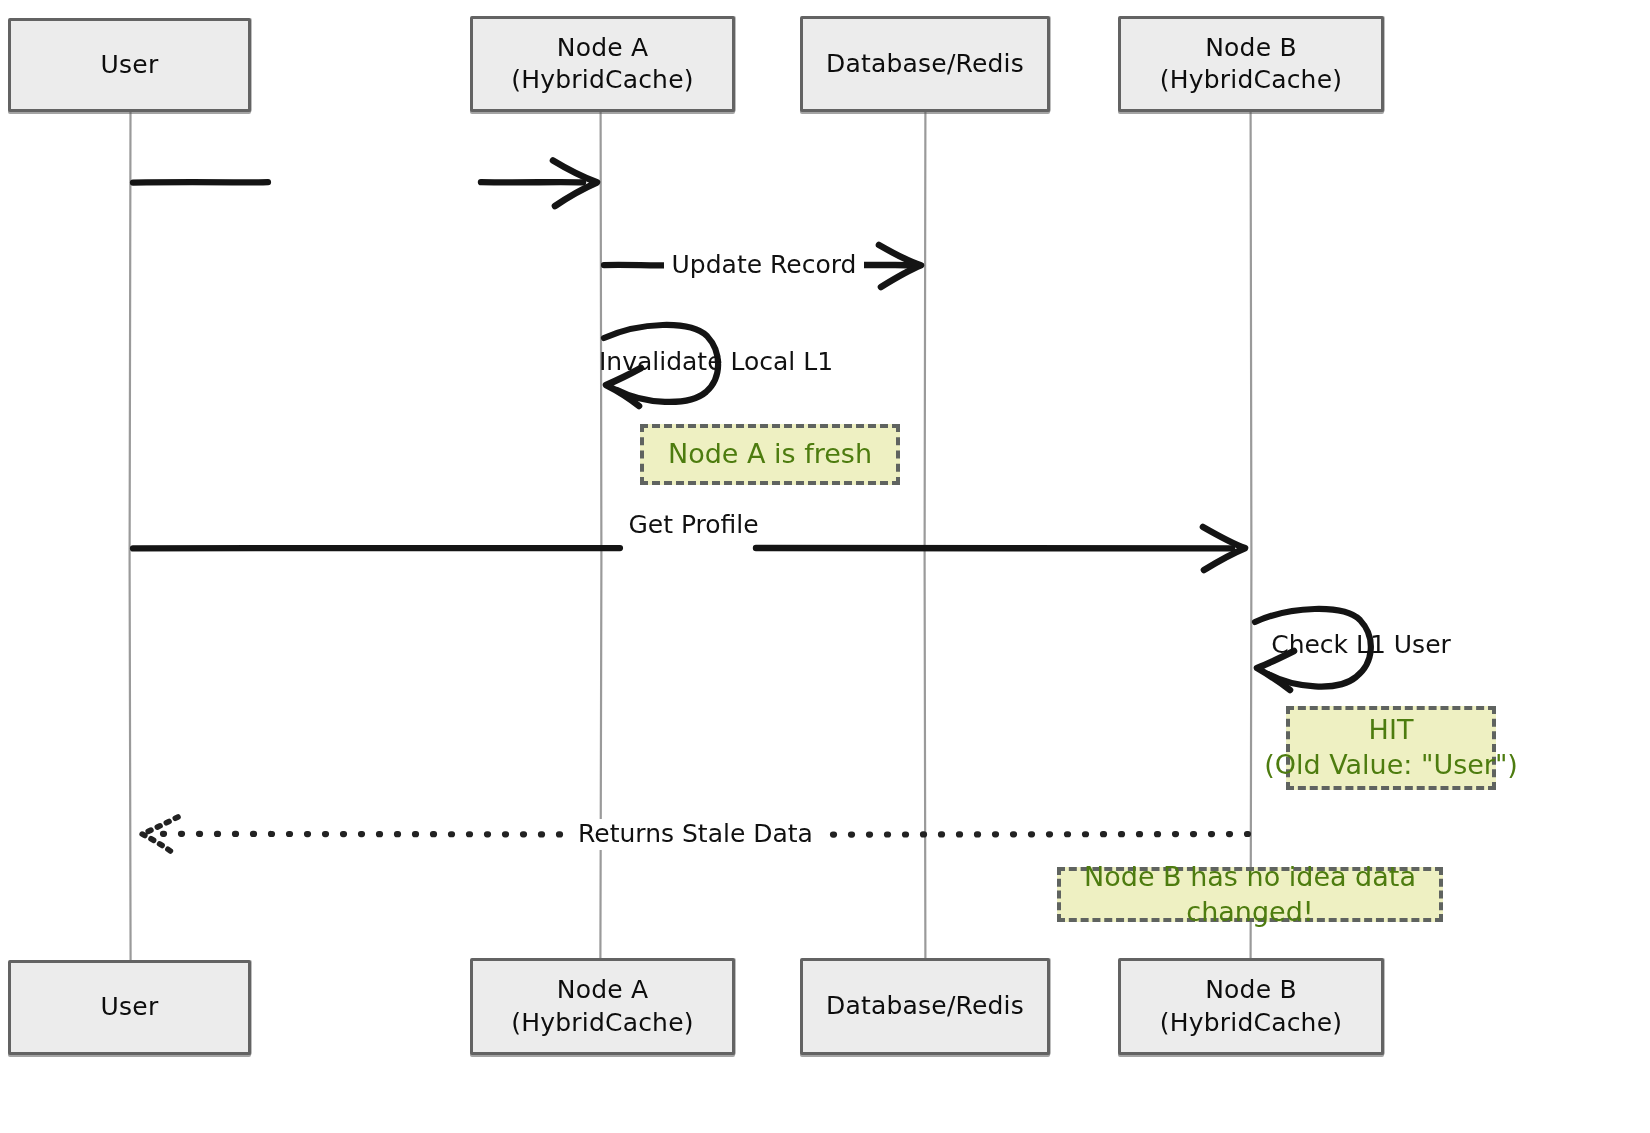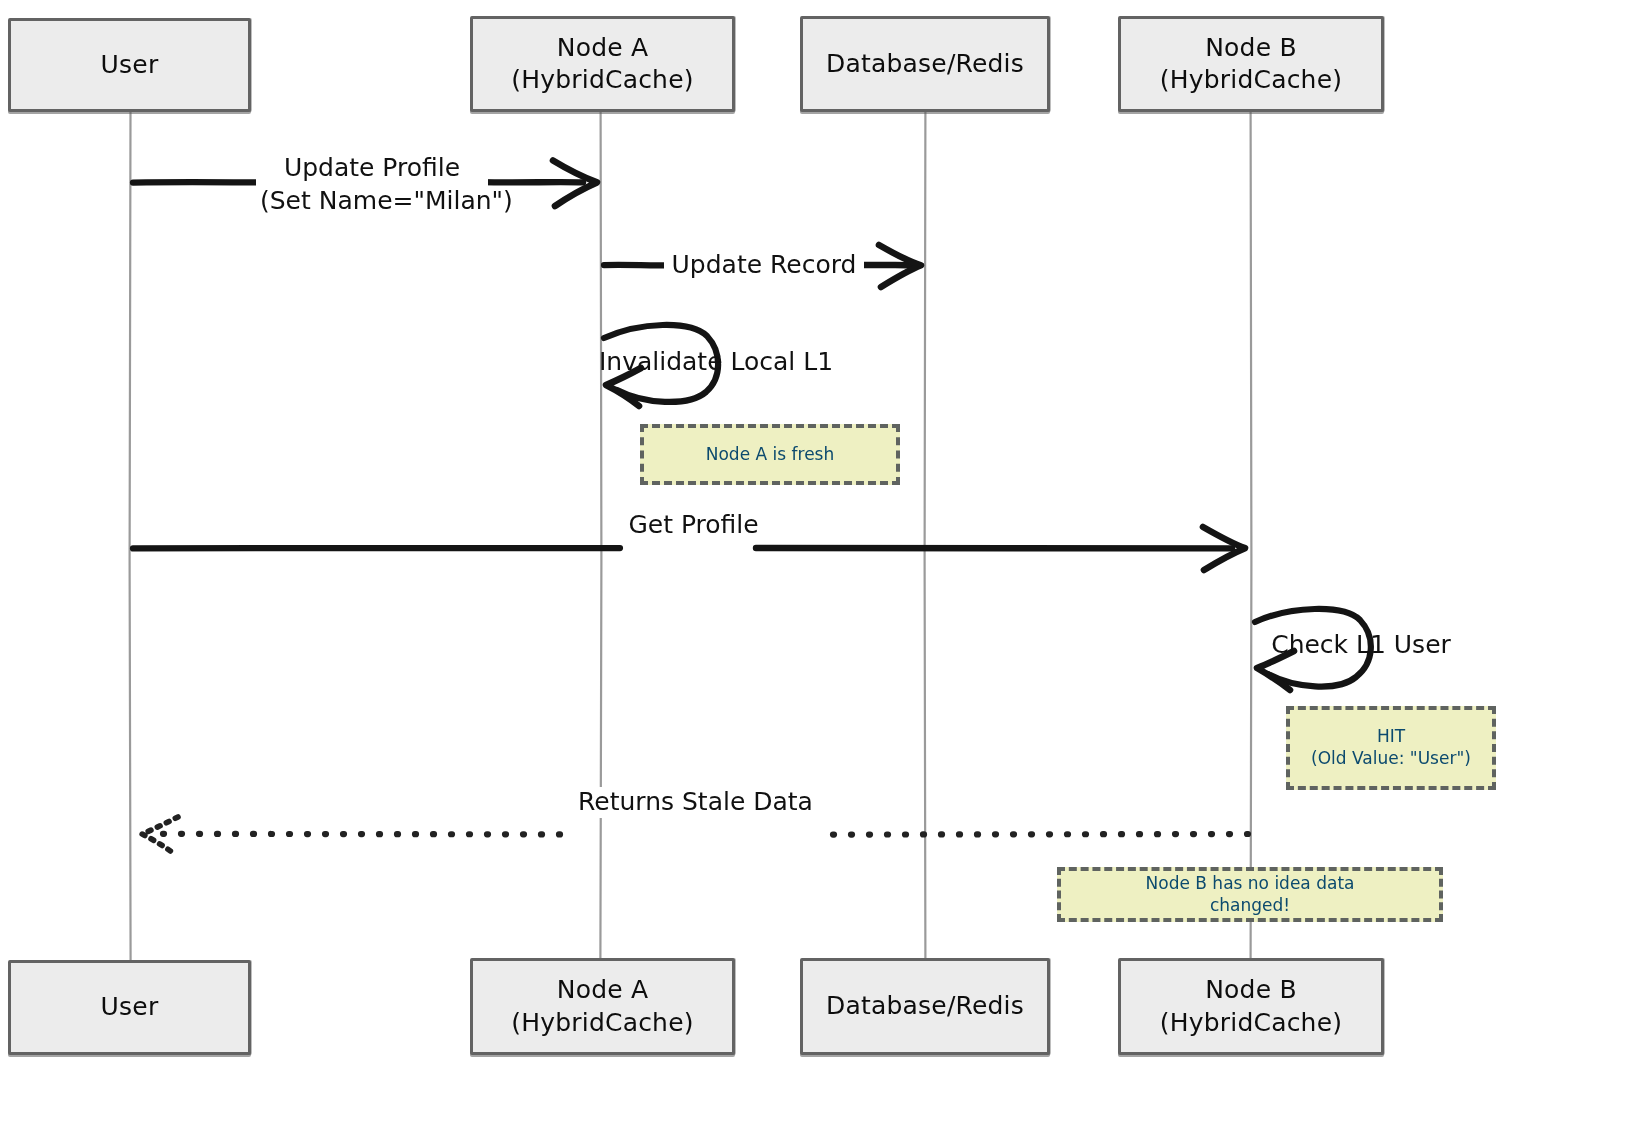--- a/index.html
+++ b/index.html
@@ -28,21 +28,21 @@
     line-height:1.22;text-align:center;background:#ffffff;
     padding:0 4px;
   }
   .msg-label.two-line{line-height:1.30;}
 
   
   .note{
     position:absolute;box-sizing:border-box;
     background:#eef0c2;border:4px dashed #5f6360;
     display:flex;align-items:center;justify-content:center;
-    text-align:center;color:#0c4a6e;font-size:17px;line-height:1.28;
+    text-align:center;color:#4d7c0f;font-size:27px;line-height:1.28;
     white-space:nowrap;
   }
   .note .l2{display:block;}
 </style>
 </head>
 <body>
 
 <svg id="canvas" viewBox="0 0 1650 1133" xmlns="http://www.w3.org/2000/svg">
 
   <g stroke="#9a9a9a" stroke-width="2.2" fill="none">
@@ -134,42 +134,38 @@
     </div>
   </div>
 
   <div class="actor-box" style="left:1118px;top:958px;width:266px;height:97px;">
     <div>
       <span>Node B</span>
       <span class="l2">(HybridCache)</span>
     </div>
   </div>
 
-  <div class="msg-label two-line" style="left:256px;top:152px;width:224px;">
-    <span>Update Profile</span><br>
-    <span>(Set Name="Milan")</span>
-  </div>
 
   <div class="msg-label" style="left:664px;top:250px;width:192px;">
     <span>Update Record</span>
   </div>
 
   <div class="msg-label" style="left:592px;top:347px;width:240px;background:transparent;">
     <span>Invalidate Local L1</span>
   </div>
 
   <div class="msg-label" style="left:623px;top:510px;width:133px;">
     <span>Get Profile</span>
   </div>
 
   <div class="msg-label" style="left:1261px;top:630px;width:192px;background:transparent;">
     <span>Check L1 User</span>
   </div>
 
-  <div class="msg-label" style="left:565px;top:787px;width:253px;">
+  <div class="msg-label" style="left:565px;top:819px;width:253px;">
     <span>Returns Stale Data</span>
   </div>
 
   <div class="note" style="left:640px;top:424px;width:260px;height:61px;">
     <div>
       <span>Node A is fresh</span>
     </div>
   </div>
 
   <div class="note" style="left:1286px;top:706px;width:210px;height:84px;">

